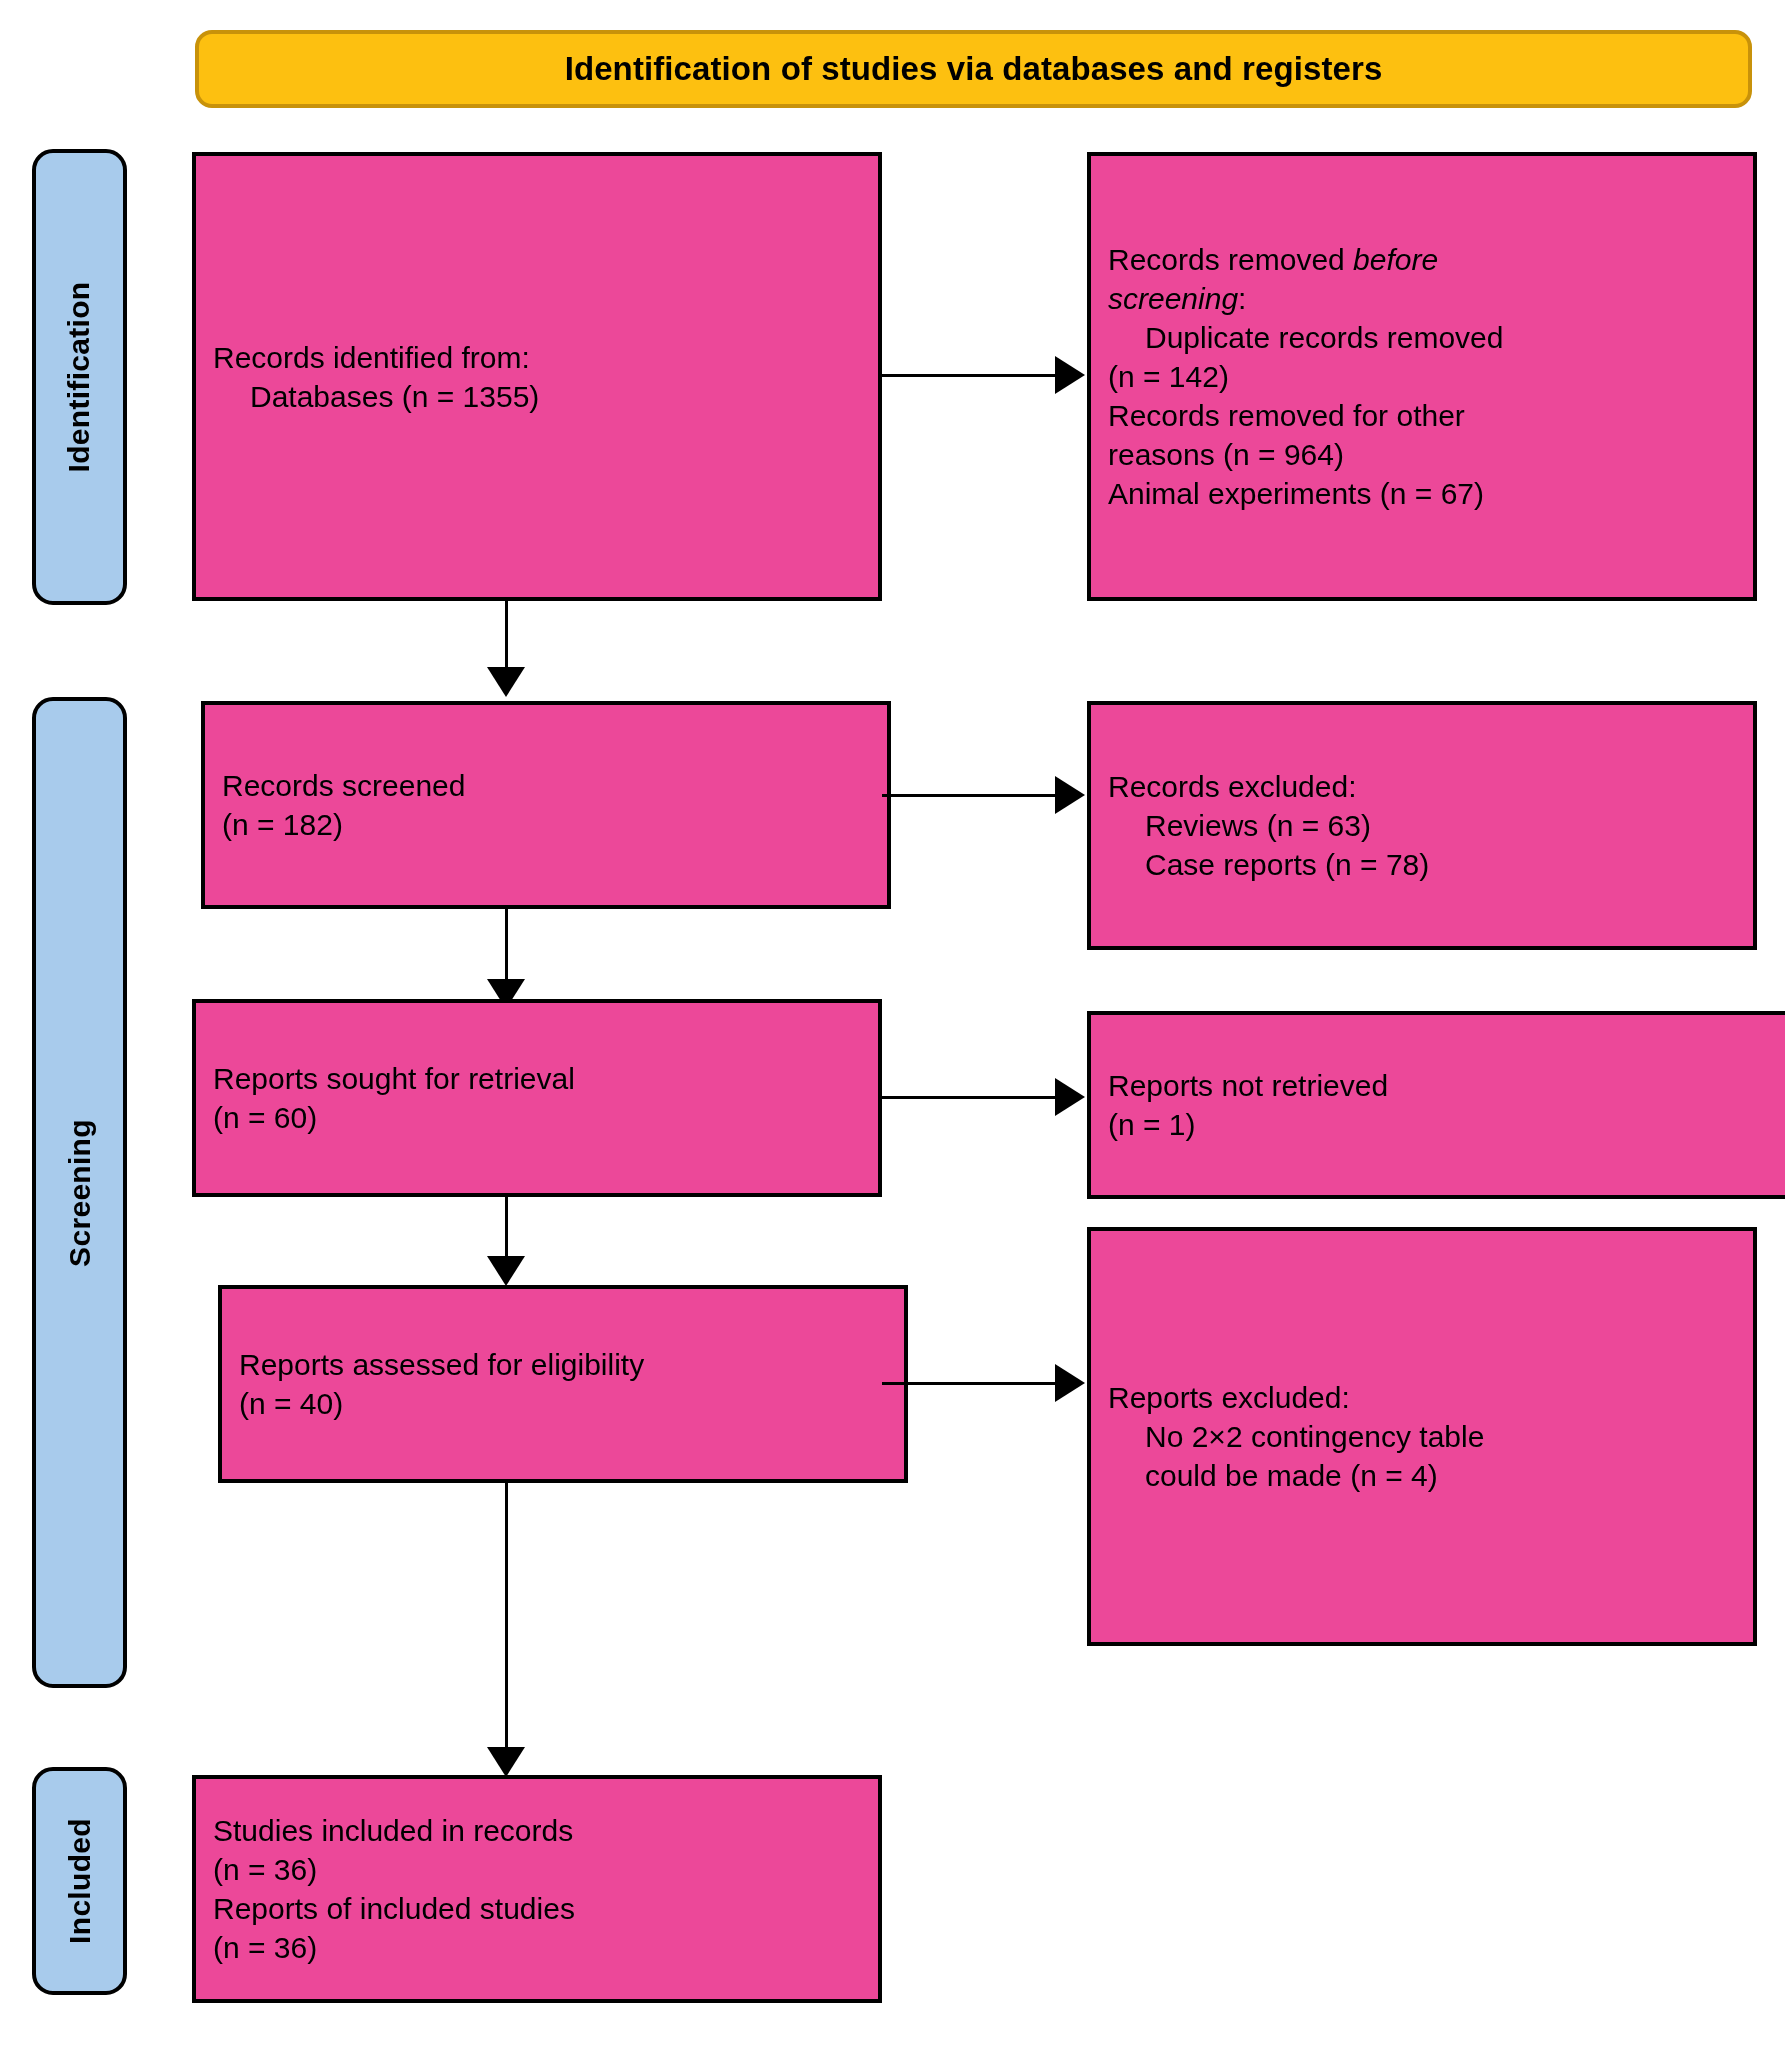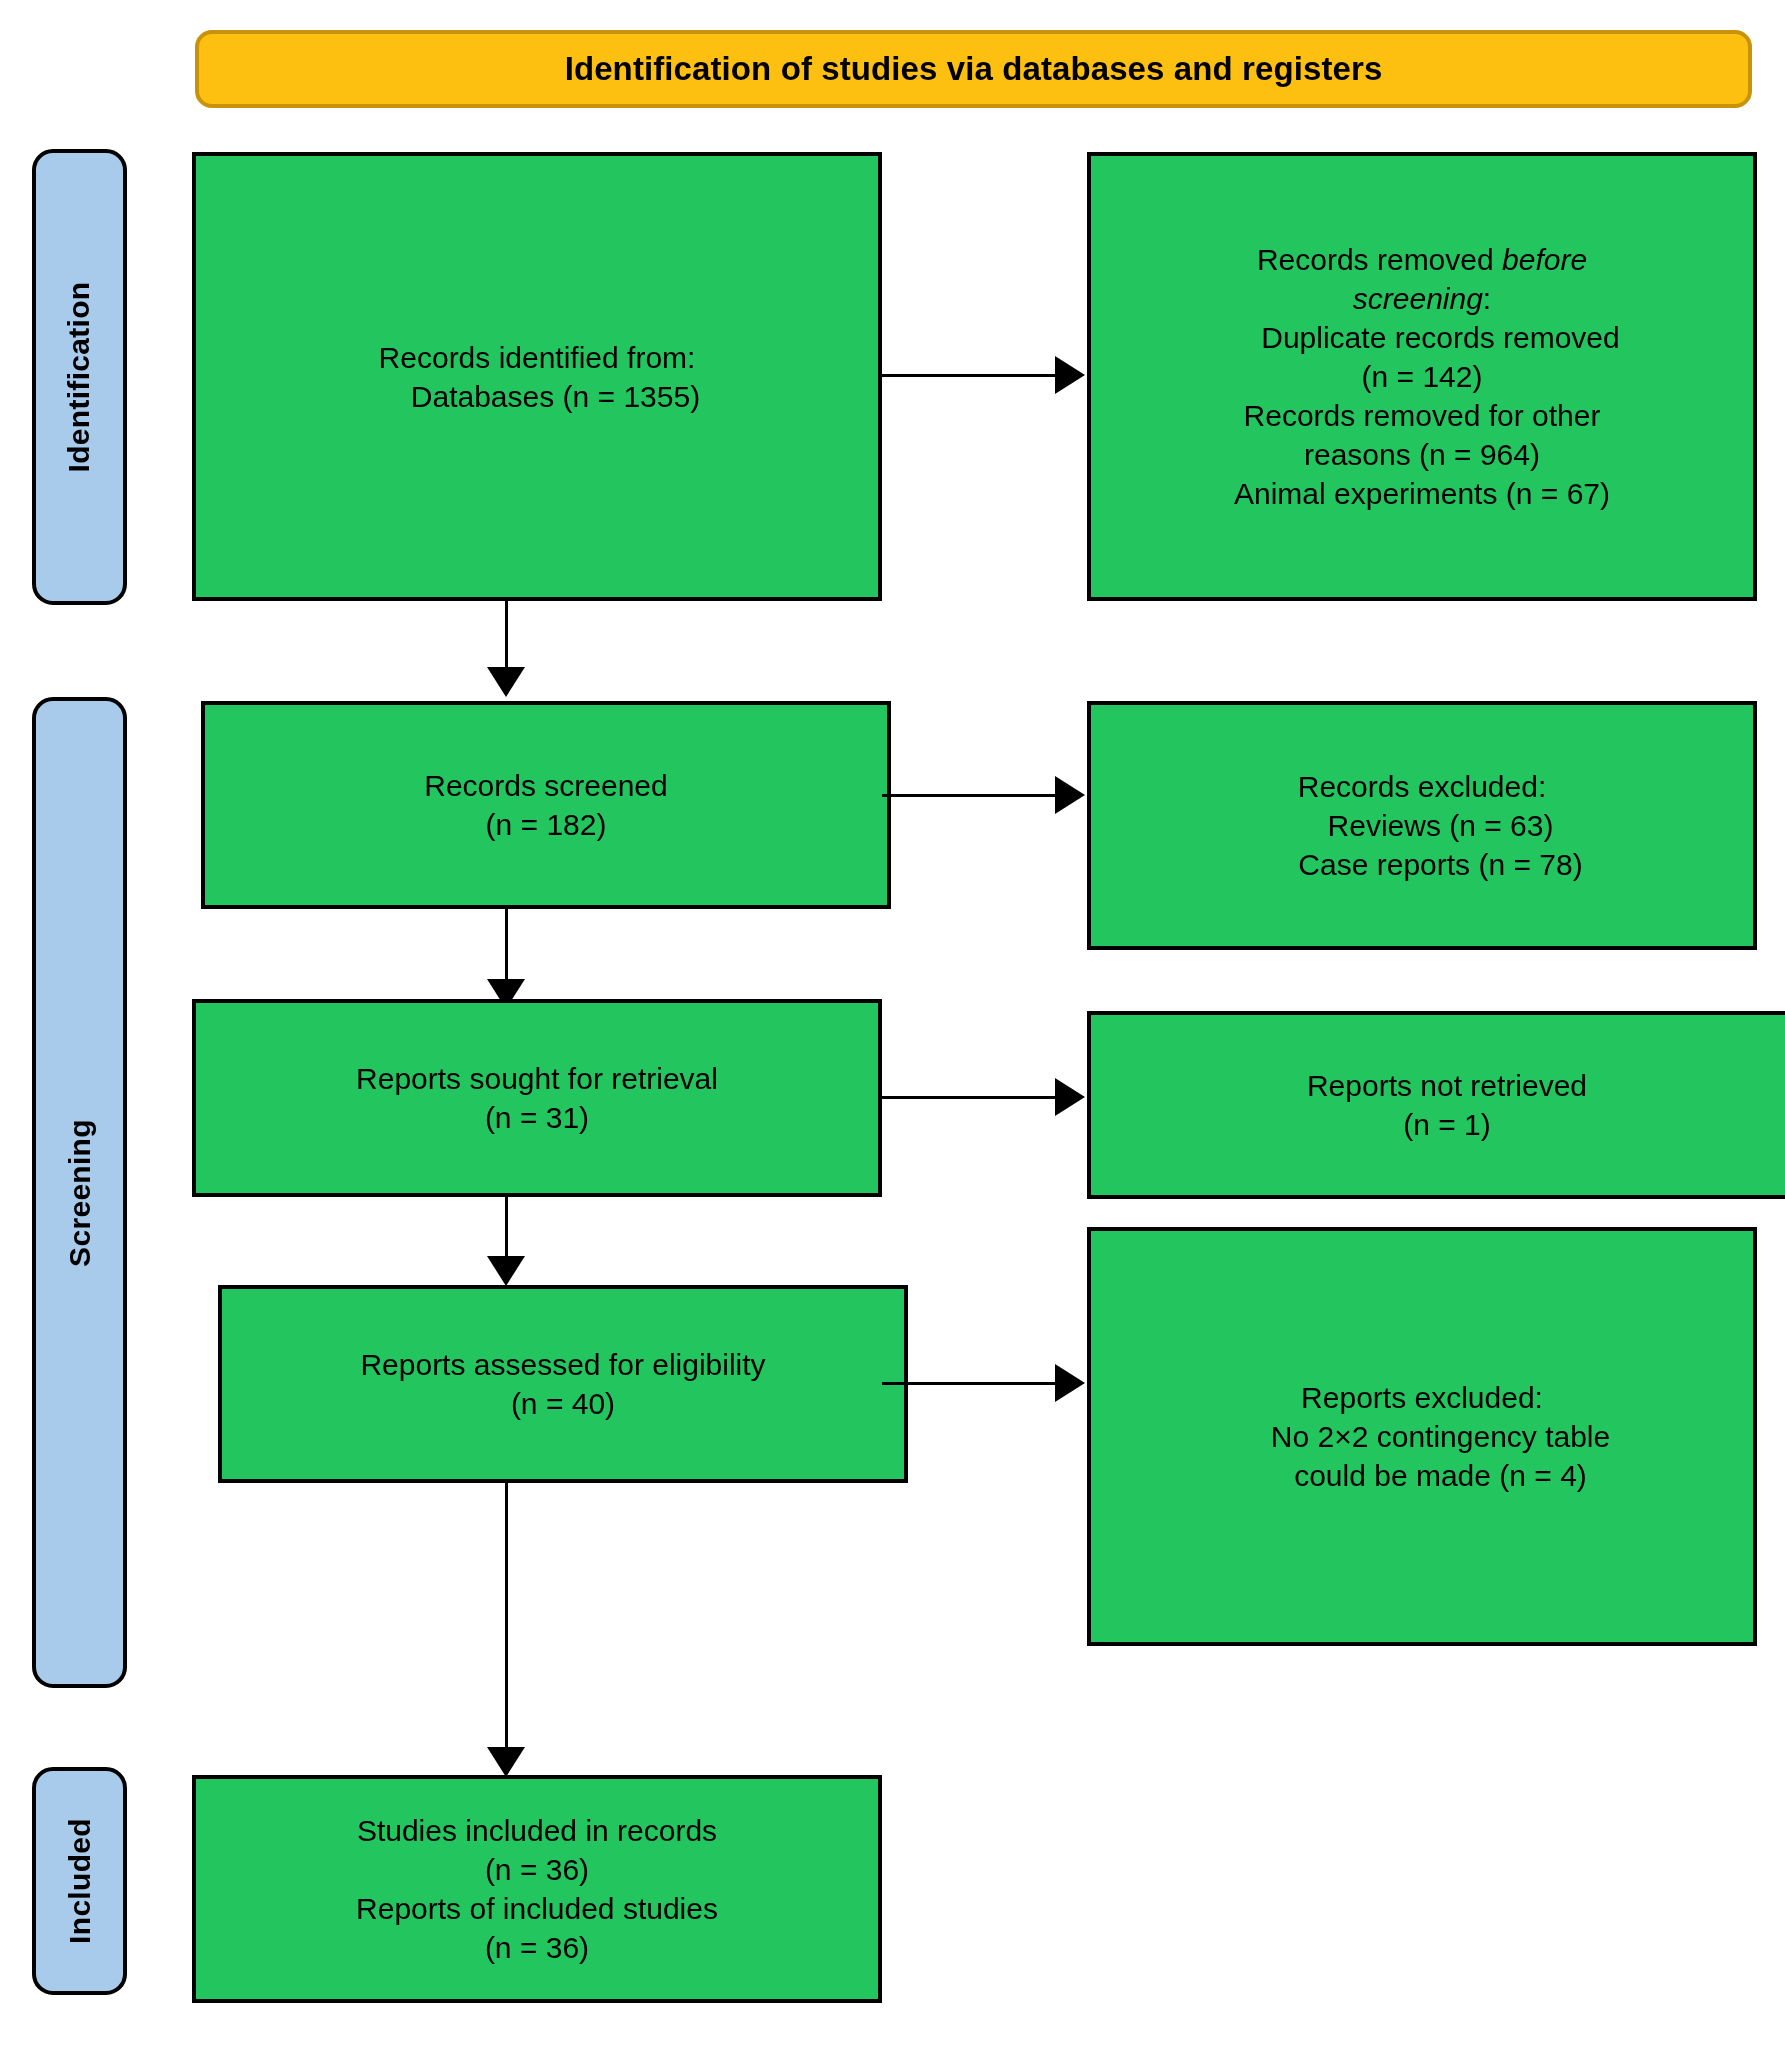--- a/index.html
+++ b/index.html
@@ -58,27 +58,26 @@
     white-space: nowrap;
     font-size: 30px;
     font-weight: bold;
     color: #000000;
     letter-spacing: 0.3px;
   }
 
   
   .flow-box {
     position: absolute;
-    background: #22c55e;
+    background: #ec4899;
     border: 4.6px solid #000000;
     box-sizing: border-box;
     display: flex;
     flex-direction: column;
     justify-content: center;
-    text-align: center;
   }
   .flow-box .box-text {
     padding: 0 17px;
     font-size: 30px;
     line-height: 1.30;
     color: #000000;
   }
   .flow-box .line {
     white-space: nowrap;
   }
@@ -180,21 +179,21 @@
 
   <div class="h-line" style="left:882px; top:794px; width:175px;"></div>
   <div class="h-arrow-head" style="left:1055px; top:776px;"></div>
 
   <div class="v-line" style="left:505px; top:909px; width:3.3px; height:73px;"></div>
   <div class="v-arrow-head" style="left:487px; top:979px;"></div>
 
   <div class="flow-box" style="left:192px; top:999px; width:690px; height:198px;">
     <div class="box-text">
       <div class="line">Reports sought for retrieval</div>
-      <div class="line">(n = 31)</div>
+      <div class="line">(n = 60)</div>
     </div>
   </div>
 
   <div class="flow-box" style="left:1087px; top:1011px; width:720px; height:188px;">
     <div class="box-text">
       <div class="line">Reports not retrieved</div>
       <div class="line">(n = 1)</div>
     </div>
   </div>
 

